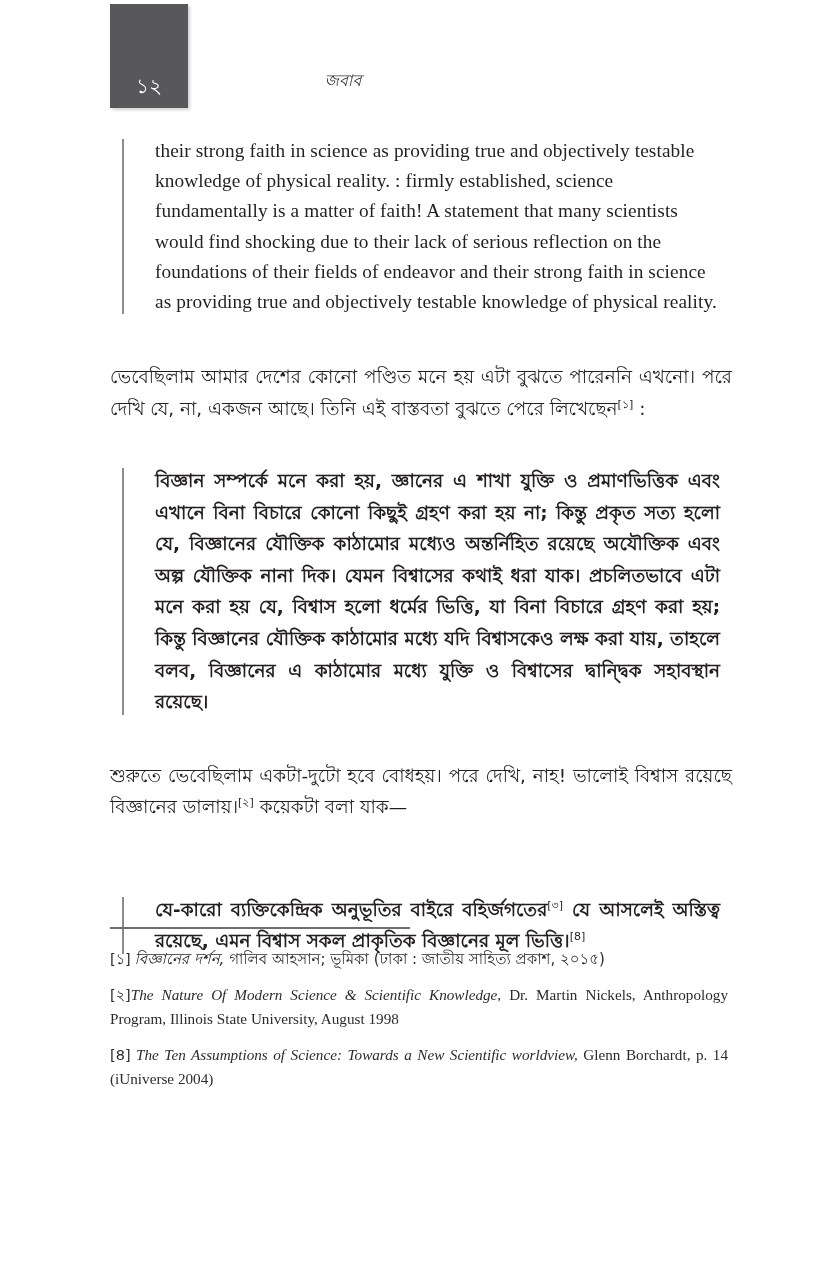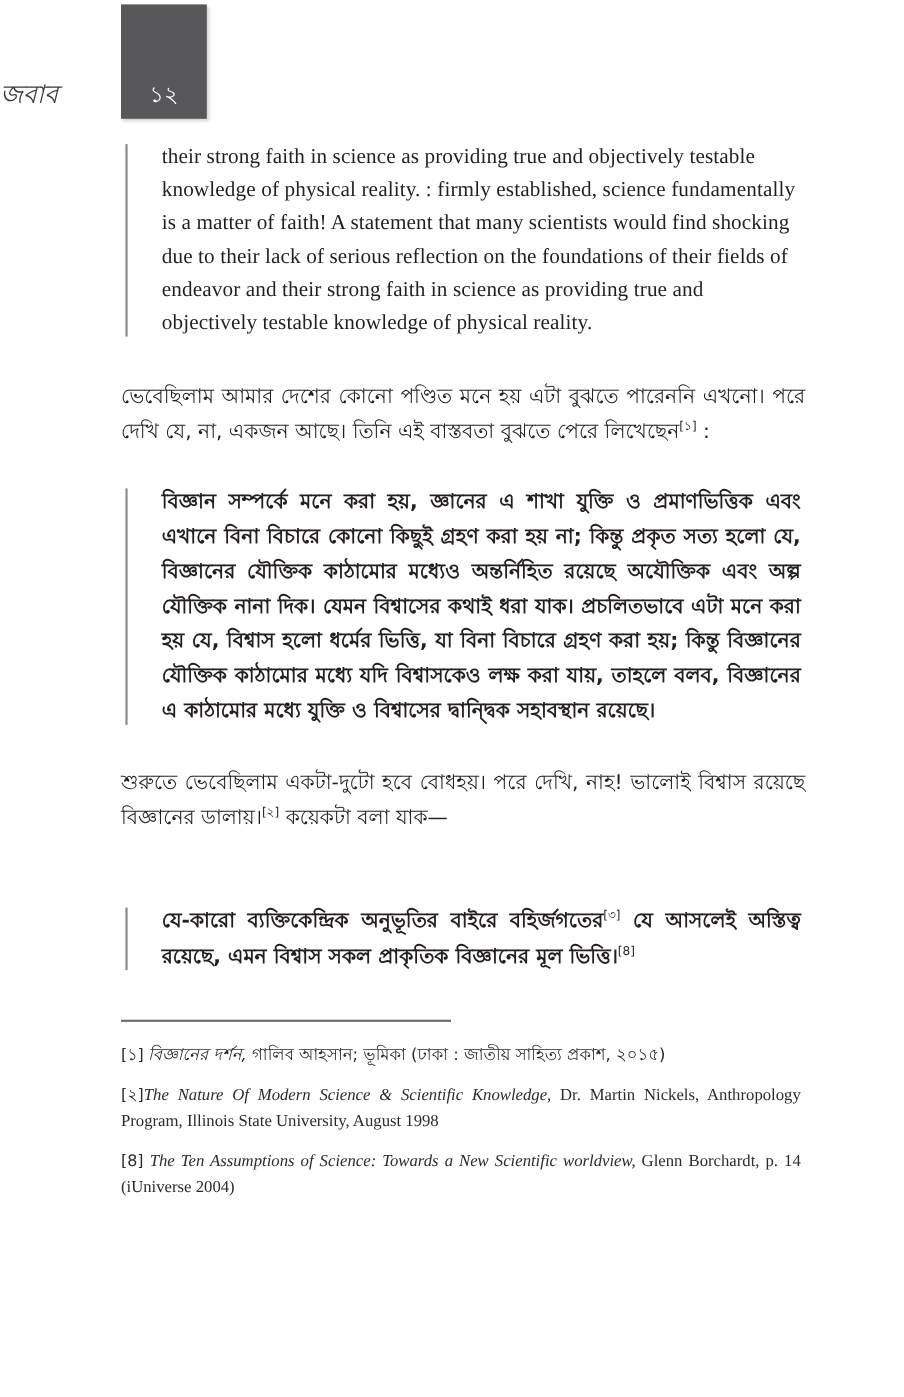--- a/index.html
+++ b/index.html
@@ -42,39 +42,40 @@
     color: #ffffff;
     font-size: 20px;
     line-height: 1;
     font-family: "DejaVu Sans", sans-serif;
   }
   .running-title {
     position: absolute;
     left: 0;
     top: 64px;
     width: 686px;
-    font-size: 23px;
+    text-align: center;
+    font-size: 16px;
     font-style: italic;
     color: #3a3a3c;
     font-family: "DejaVu Sans", sans-serif;
   }
 
   
   .content {
     position: absolute;
     left: 110px;
     top: 124px;
     width: 622px;
   }
 
   
   .quote {
     position: relative;
     padding-left: 33px;
-    margin: 4px;
+    margin: 12px;
   }
   .quote::before {
     content: "";
     position: absolute;
     left: 0;
     top: 3px;
     bottom: 3px;
     width: 2px;
     background: #8c8c8e;
   }

